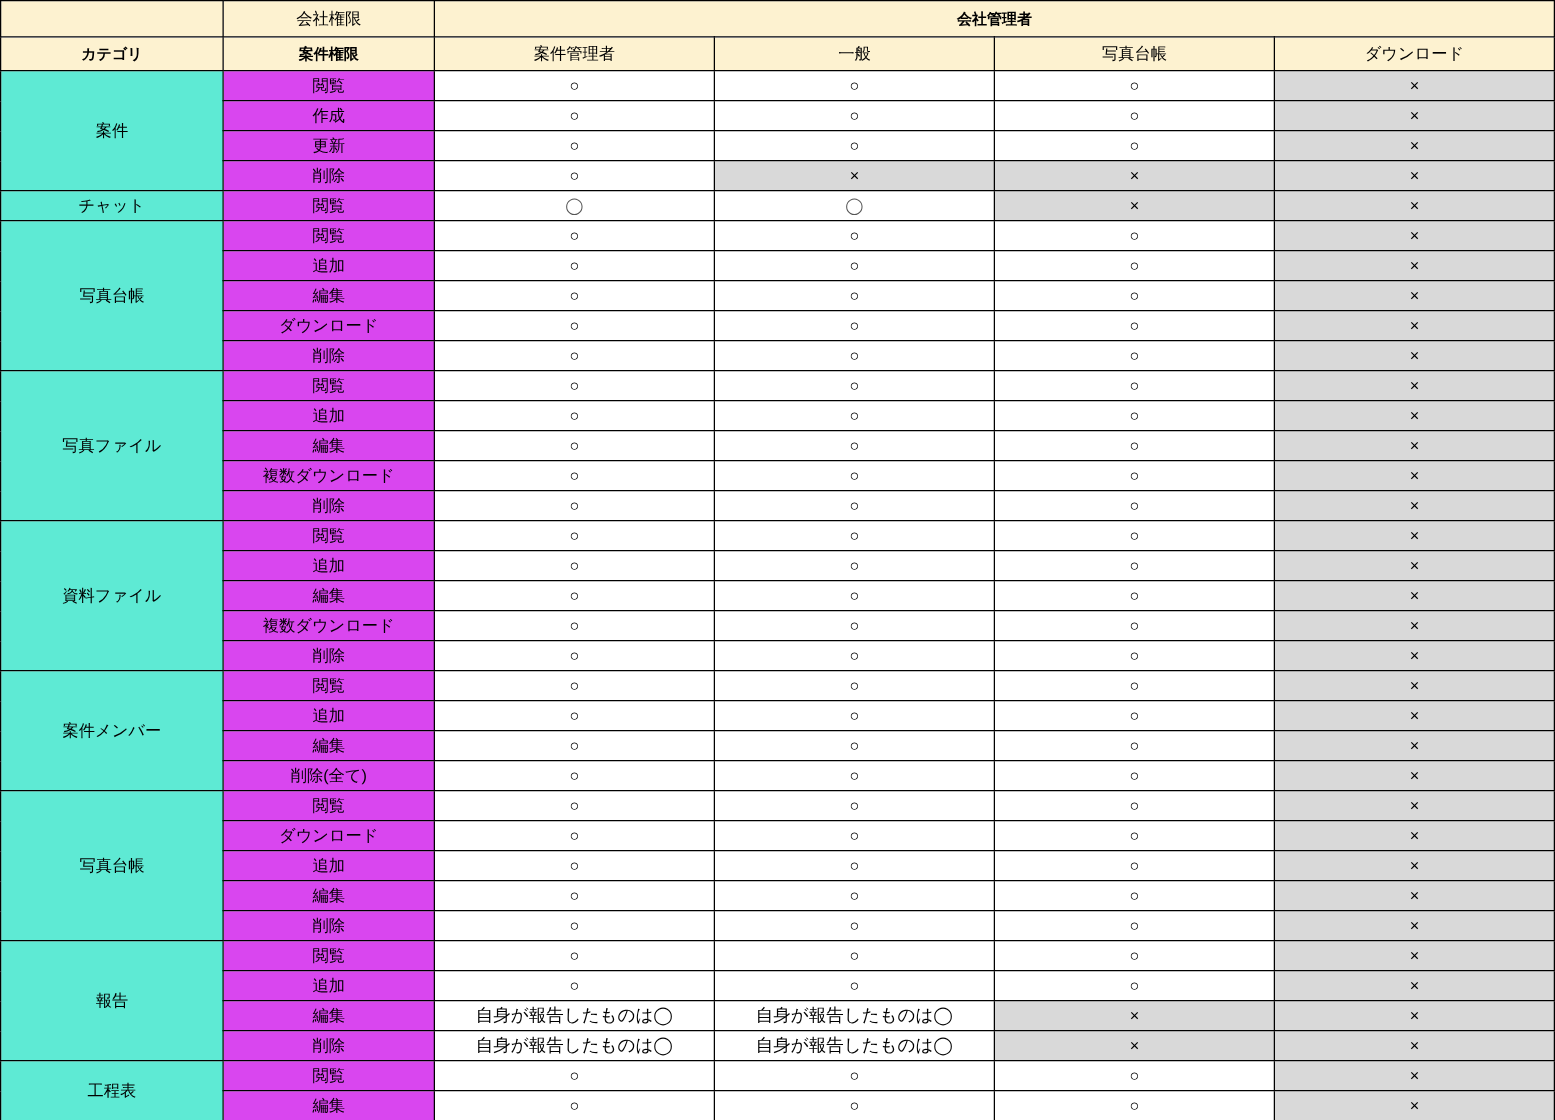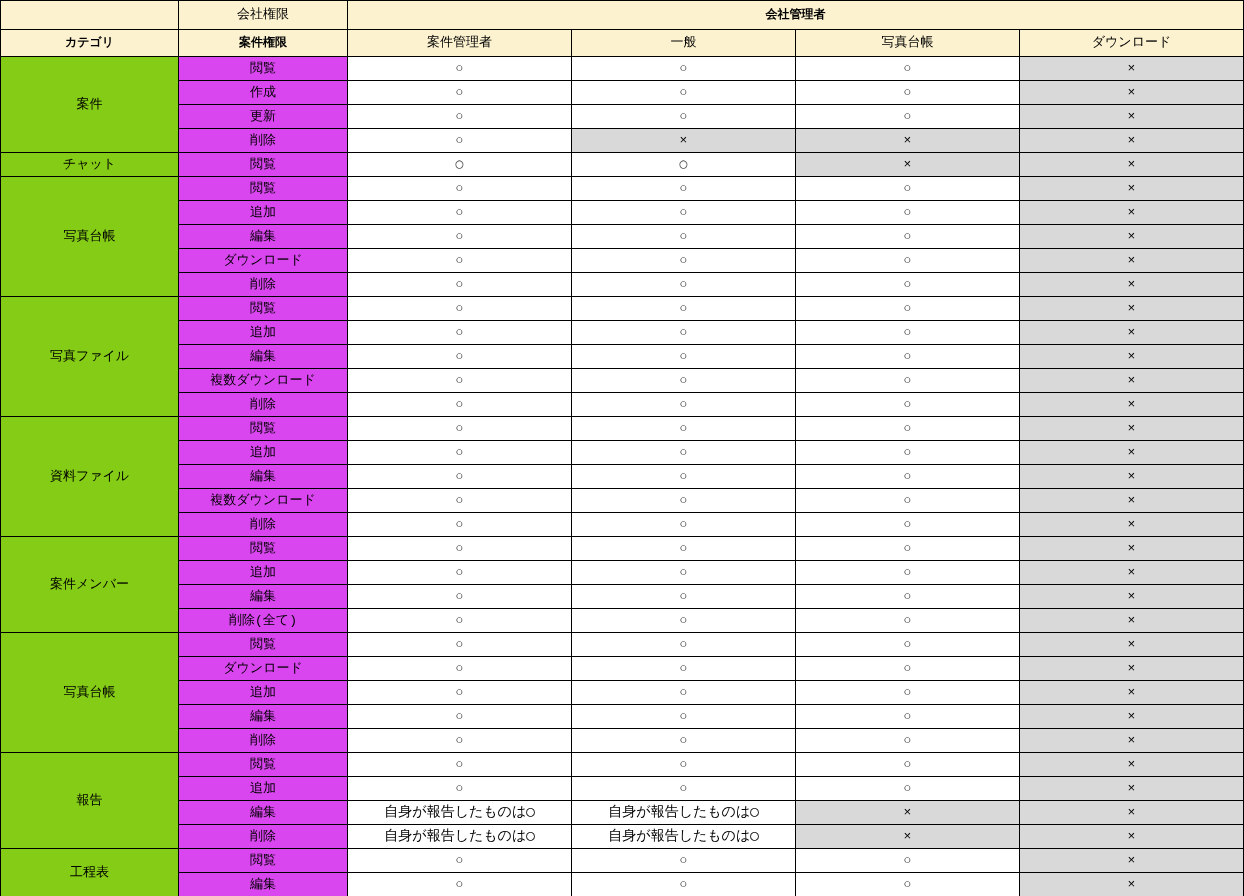--- a/index.html
+++ b/index.html
@@ -1,40 +1,40 @@
 <!DOCTYPE html>
 <html><head>
   <meta charset="utf-8">
   <style>
     html, body { margin: 0; padding: 0; background: #ffffff; }
     body { width: 1244px; height: 896px; overflow: hidden; }
     table.perm {
       border-collapse: collapse;
       table-layout: fixed;
       width: 1243px;
-      font-family: Liberation Mono, monospace;
+      font-family: Liberation Sans, sans-serif;
       font-size: 13px;
       color: #000;
       padding-left: 24px;
     }
     table.perm td, table.perm th {
       border: 1px solid #000;
       text-align: center;
       vertical-align: middle;
       padding: 0;
       height: 23px;
       line-height: 23px;
       white-space: nowrap;
       overflow: hidden;
     }
     .hdr { background: #fdf2d0; font-weight: normal; }
     .hdr-top { height: 28px !important; line-height: 28px !important; }
     .hdr-second { height: 26px !important; line-height: 26px !important; }
     .bold-lg { font-weight: bold; font-size: 12px; }
-    .cat { background: #84cc16; margin-left: 28px; }
+    .cat { background: #5eead4; margin-left: 28px; }
     .perm-name { background: #d946ef; }
     .cell-yes { background: #ffffff; }
     .cell-no { background: #d9d9d9; }
     .cell-cond { background: #ffffff; font-size: 14px; }
     .glyph-light { color: #555; }
   </style>
 </head>
 <body>
 
 <table class="perm">

